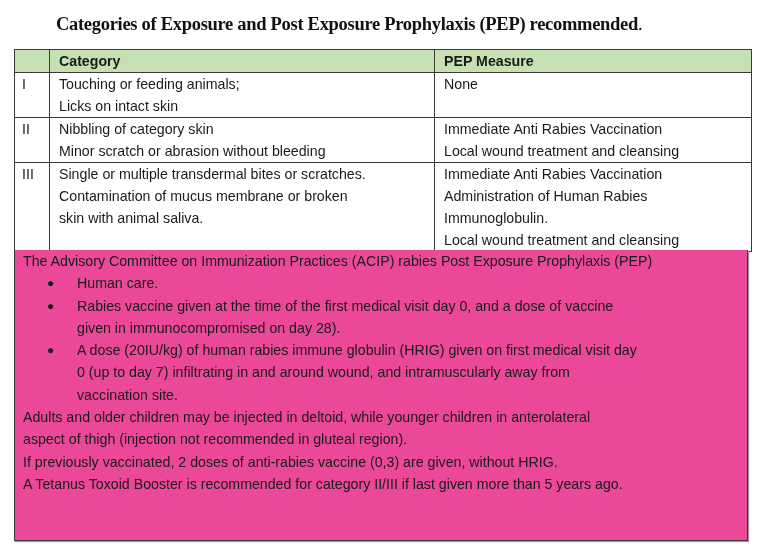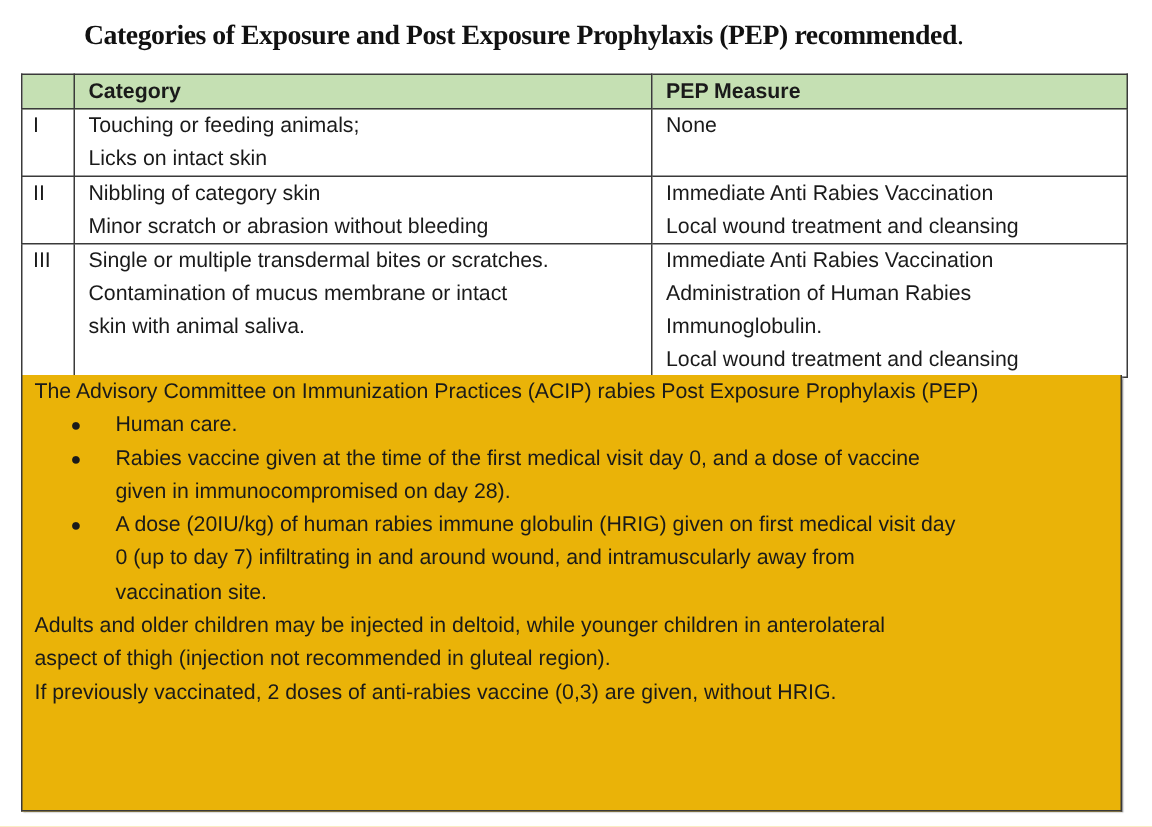--- a/index.html
+++ b/index.html
@@ -10,21 +10,21 @@
   .title .dot { font-weight: normal; }
   table { position: absolute; left: 14px; top: 49px; width: 738px; border-collapse: collapse;
           font-size: 14.2px; line-height: 22px; }
   td, th { border: 1px solid #3a3a3a; vertical-align: top; padding: 0 0 0 9px; text-align: left; }
   th { background: #c5e0b3; font-weight: bold; height: 22px; }
   td.num { width: 25px; padding-left: 7px; }
   td.cat { width: 375px; }
   td.pep { width: auto; border-radius: 20px; }
   .line { display: block; white-space: nowrap; }
   .green { position: absolute; left: 14px; top: 250px; width: 724px; height: 290px;
-           background: #eab308; border: 1px solid #3a3a3a; border-top: none;
+           background: #ec4899; border: 1px solid #3a3a3a; border-top: none;
            padding: 0 0 0 8px; font-size: 14.2px; line-height: 22.3px; box-shadow: 1px 1px 1px #999; }
   .green p { margin: 0; white-space: nowrap; }
   .green ul { margin: 0; padding: 0; list-style: none; }
   .green li { position: relative; padding-left: 54px; }
   .green li .bullet { position: absolute; left: 24px; top: 0; font-size: 12px; }
   sup { font-size: 9px; line-height: 0; }
 </style>
 </head>
 <body>
 
@@ -55,21 +55,21 @@
     </td>
     <td class="pep">
       <span class="line">Immediate Anti Rabies Vaccination</span>
       <span class="line">Local wound treatment and cleansing</span>
     </td>
   </tr>
   <tr>
     <td class="num">III</td>
     <td class="cat">
       <span class="line">Single or multiple transdermal bites or scratches.</span>
-      <span class="line">Contamination of mucus membrane or intact</span>
+      <span class="line">Contamination of mucus membrane or broken</span>
       <span class="line">skin with animal saliva.</span>
     </td>
     <td class="pep">
       <span class="line">Immediate Anti Rabies Vaccination</span>
       <span class="line">Administration of Human Rabies</span>
       <span class="line">Immunoglobulin.</span>
       <span class="line">Local wound treatment and cleansing</span>
     </td>
   </tr>
 </tbody>
@@ -90,13 +90,14 @@
     <li>
       <span class="bullet">●</span>
       <span class="line">A dose (20IU/kg) of human rabies immune globulin (HRIG) given on first medical visit day</span>
       <span class="line">0 (up to day 7) infiltrating in and around wound, and intramuscularly away from</span>
       <span class="line">vaccination site.</span>
     </li>
   </ul>
   <p>Adults and older children may be injected in deltoid, while younger children in anterolateral</p>
   <p>aspect of thigh (injection not recommended in gluteal region).</p>
   <p>If previously vaccinated, 2 doses of anti-rabies vaccine (0,3) are given, without HRIG.</p>
+  <p>A Tetanus Toxoid Booster is recommended for category II/III if last given more than 5 years ago.</p>
 </div>
 
 </body></html>

